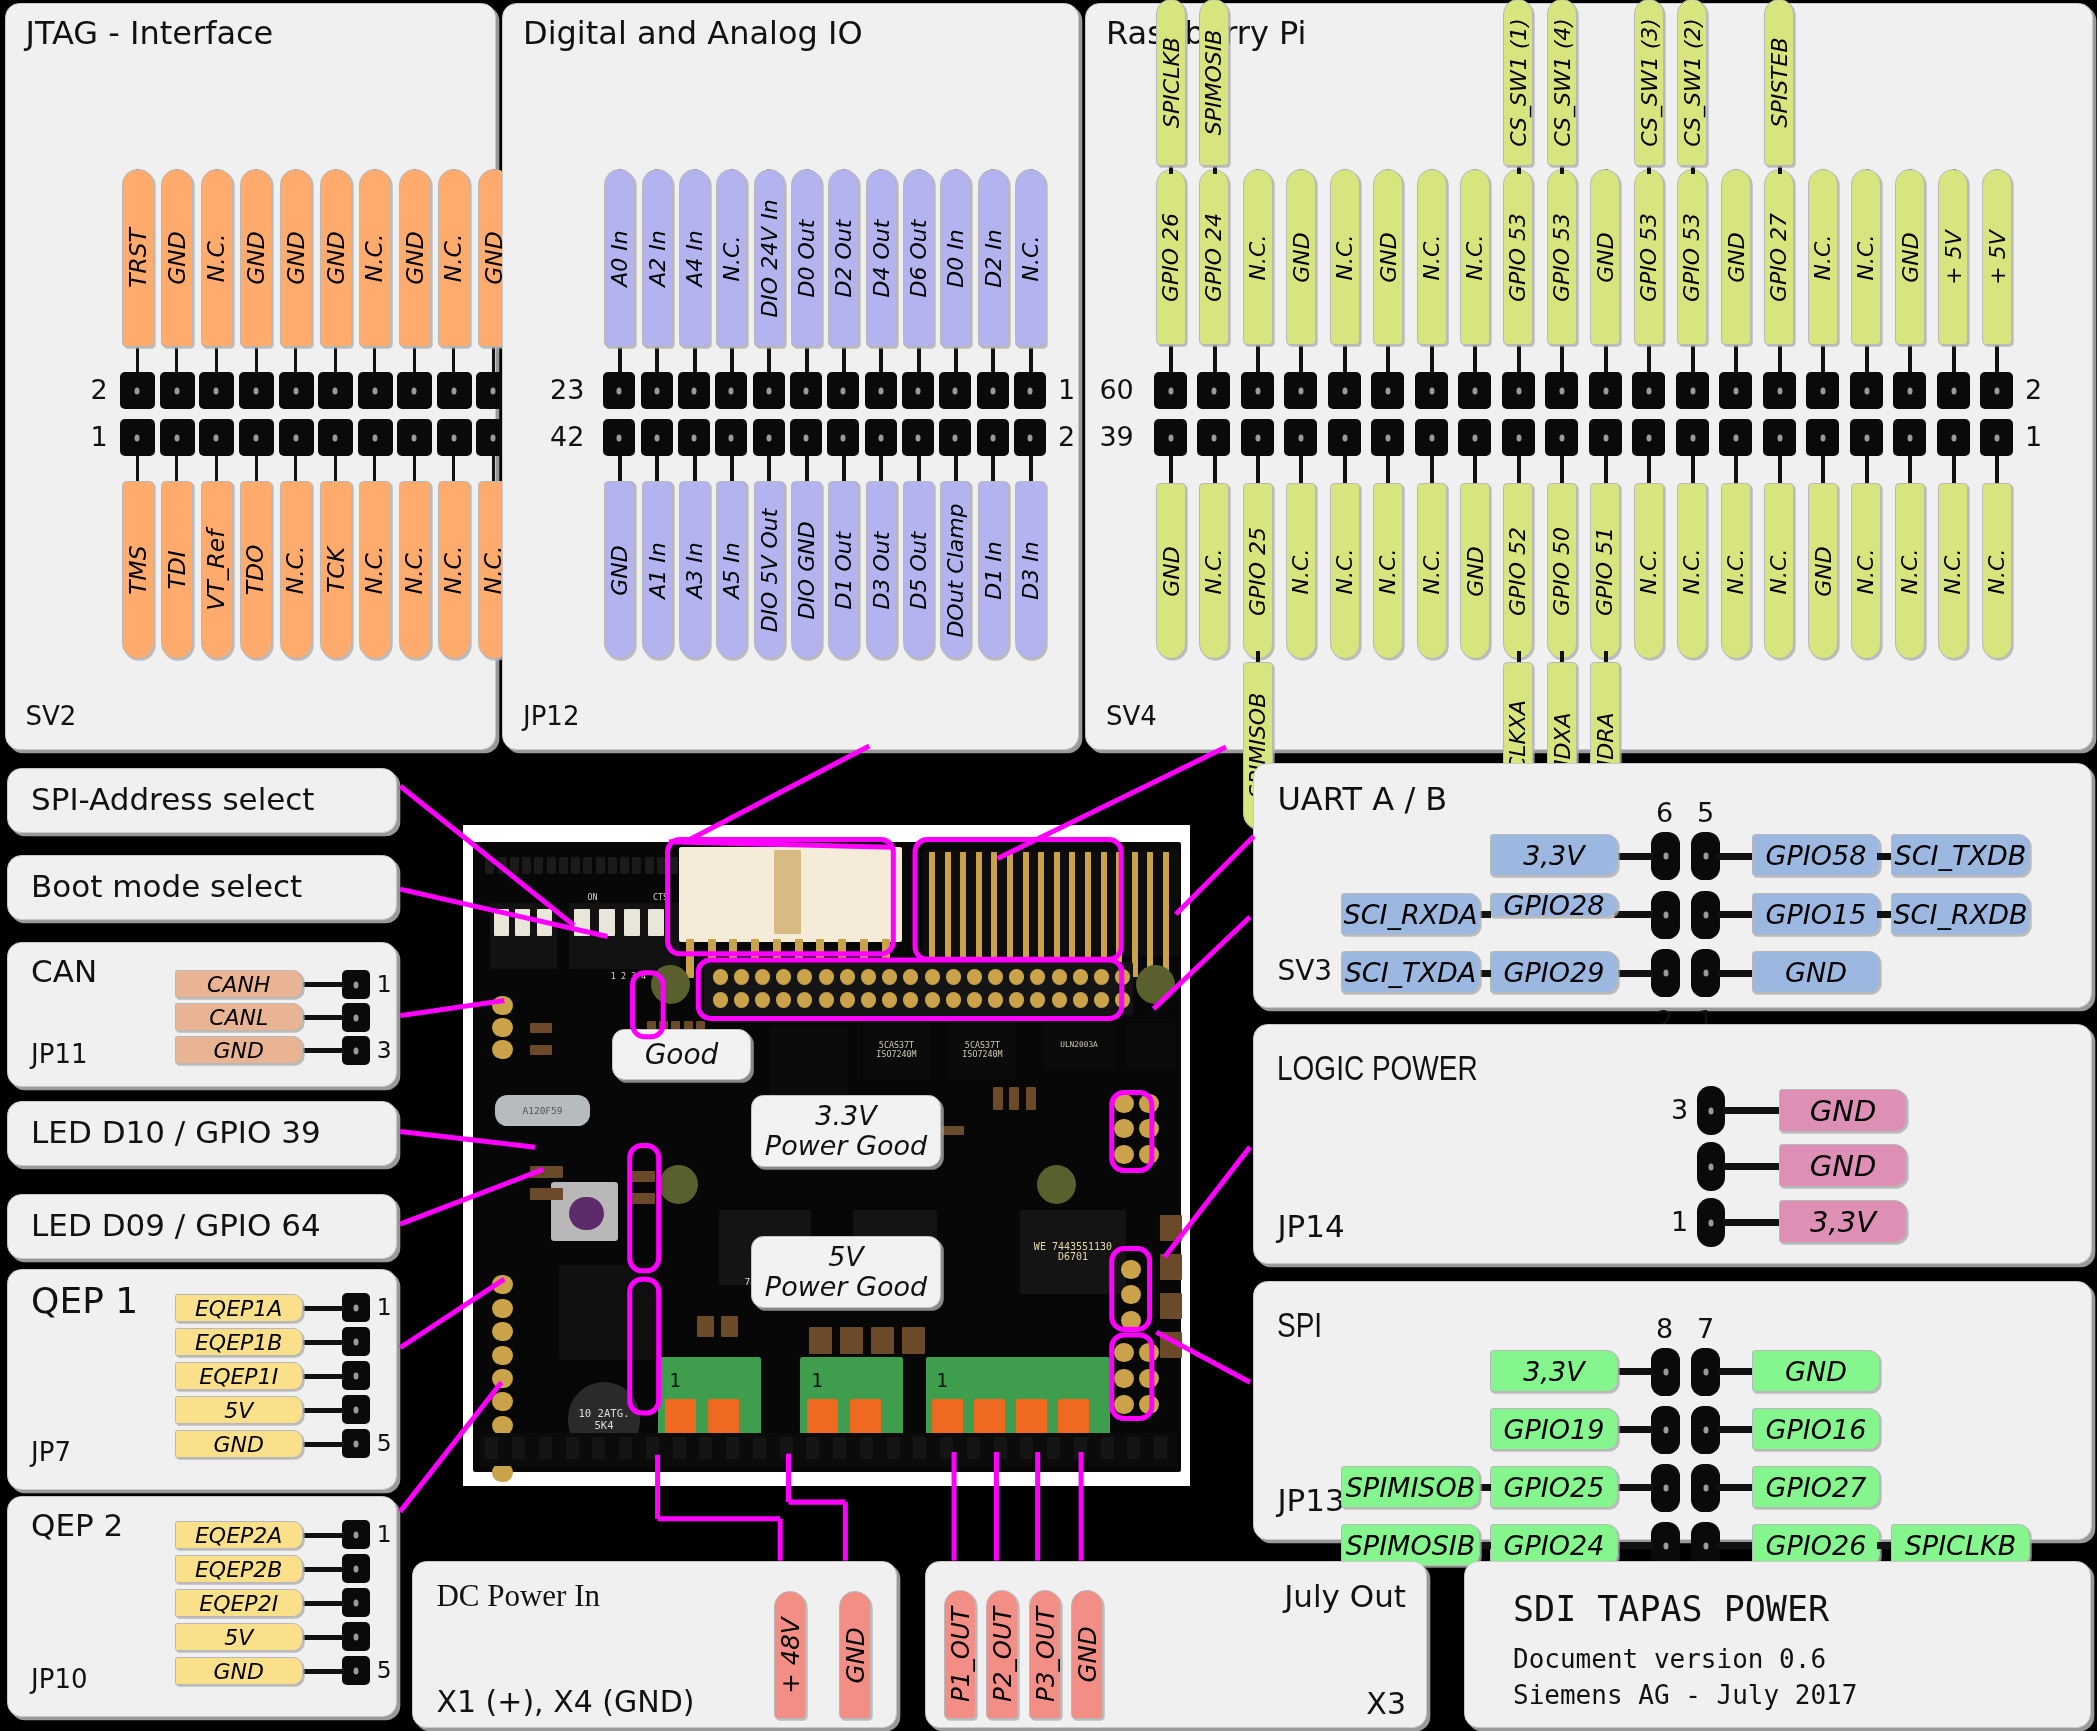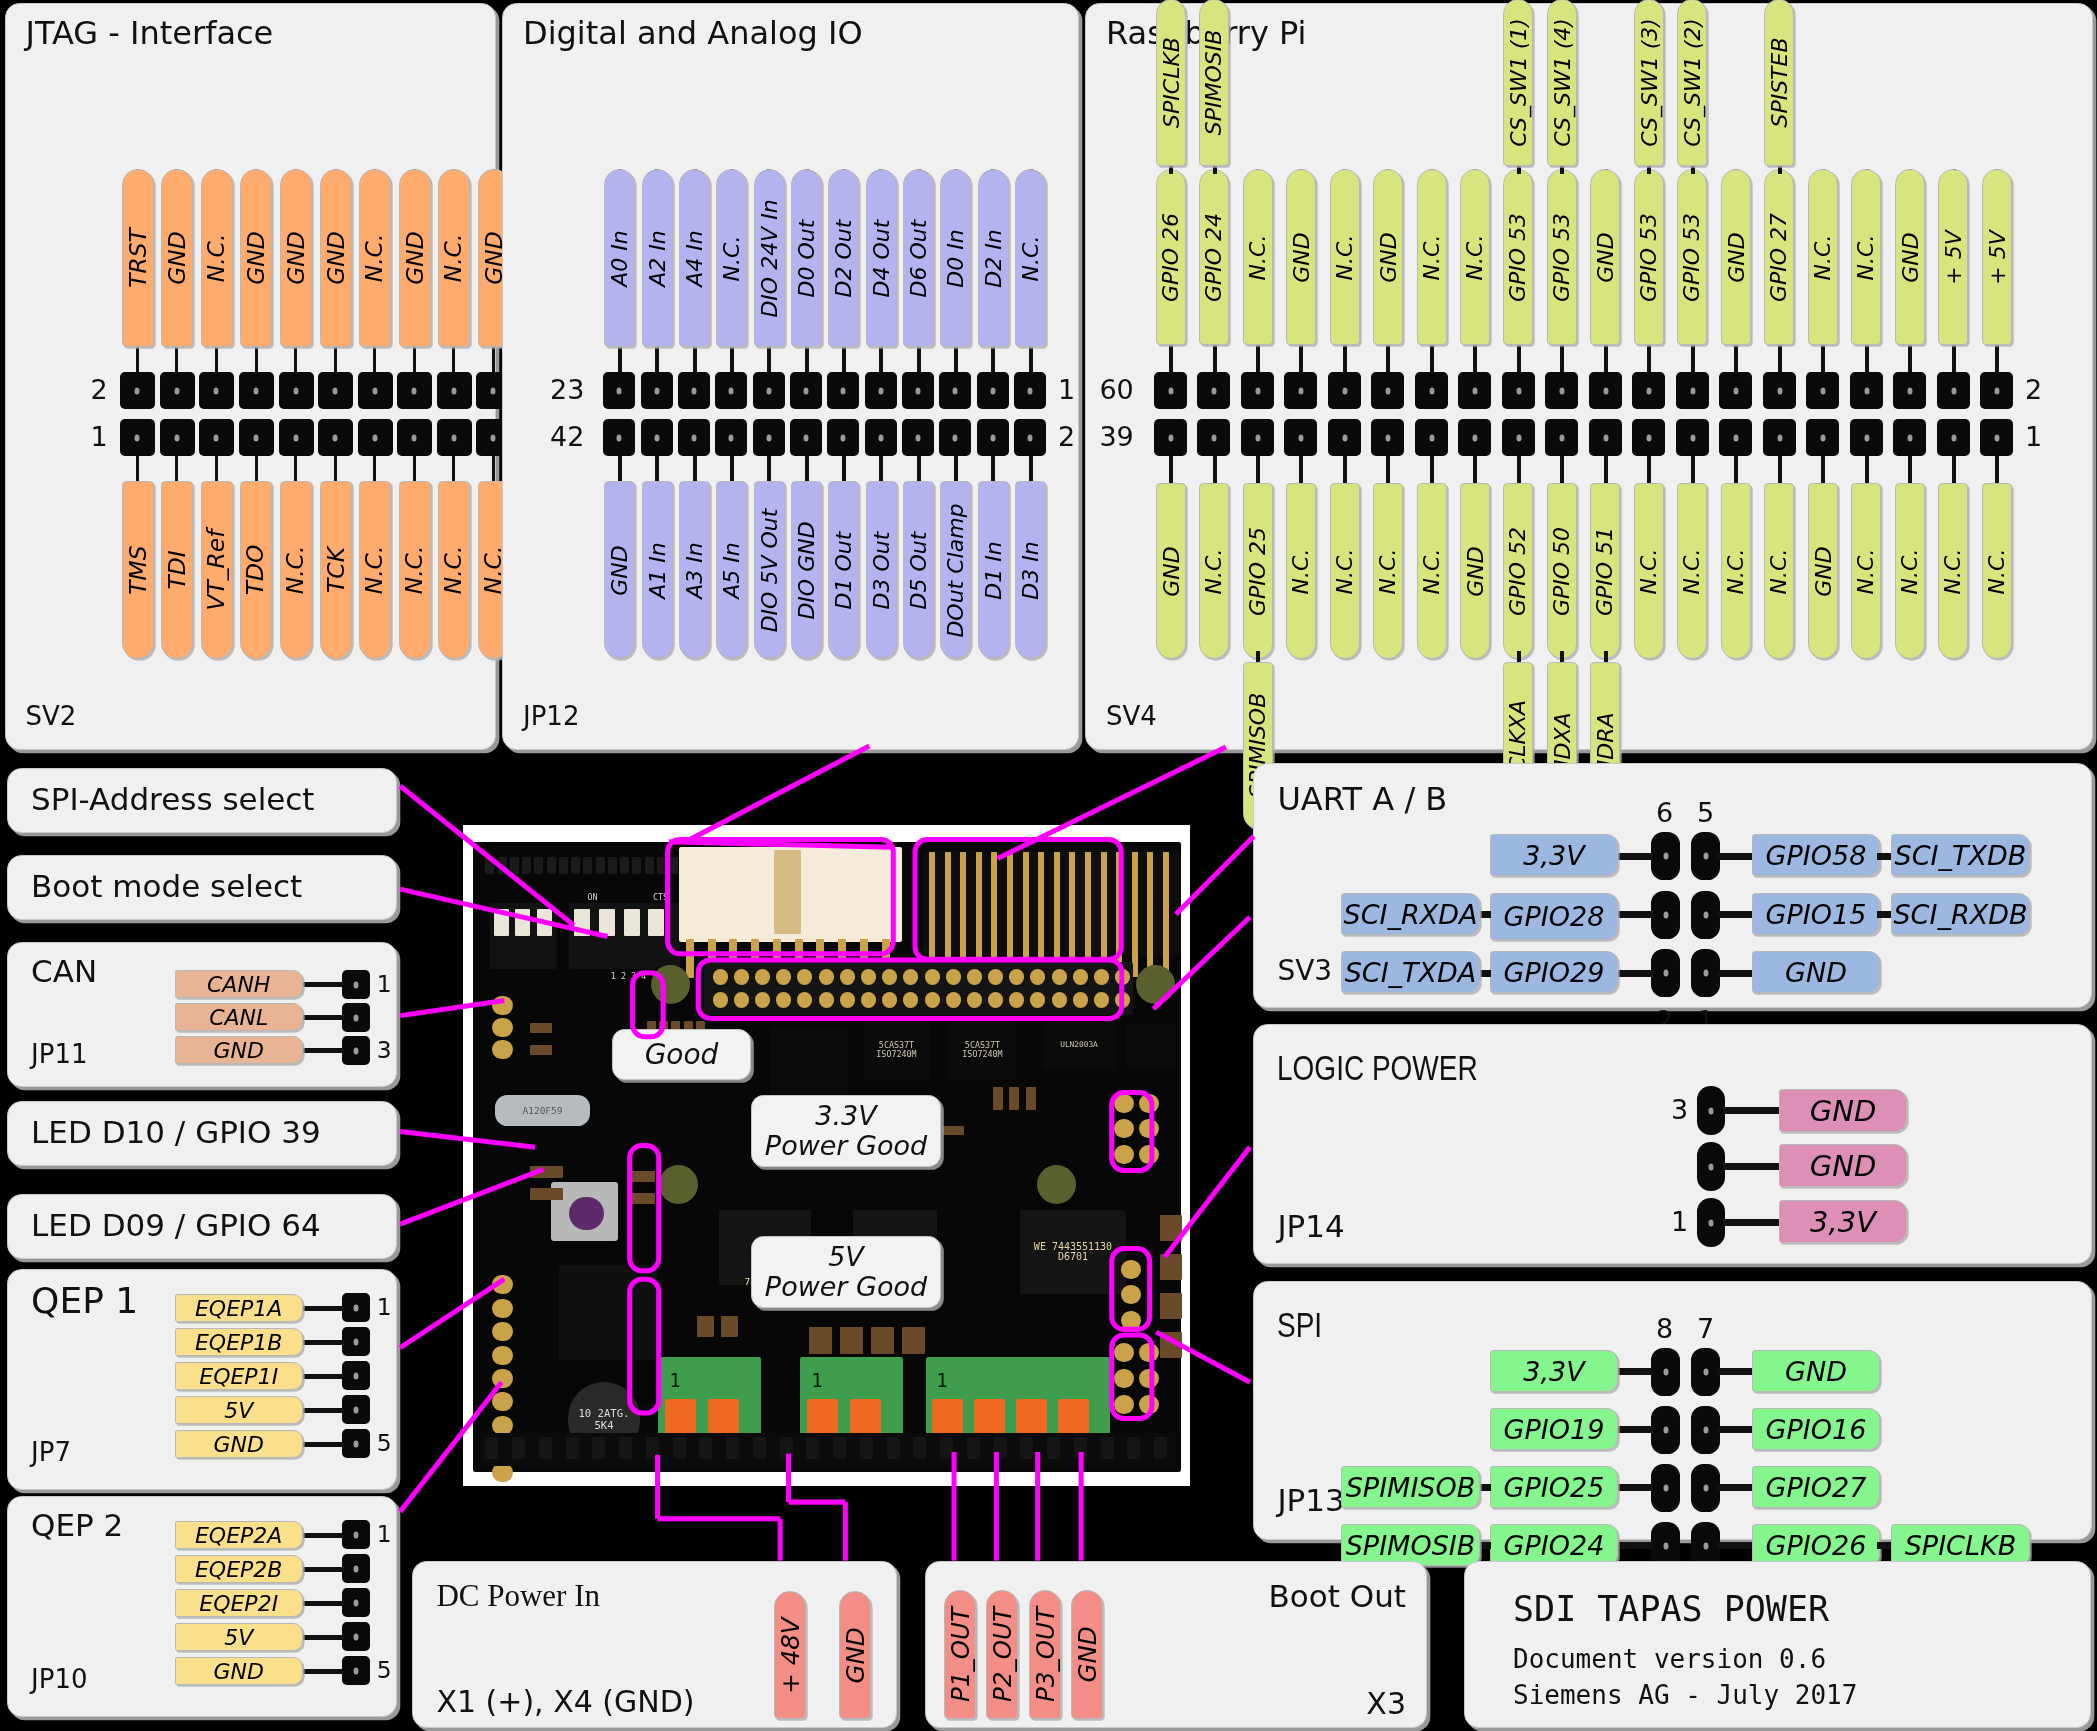--- a/index.html
+++ b/index.html
@@ -718,21 +718,21 @@
       <div class="pinsq" style="left:437px;top:68px;width:29px;height:48px;border-radius:12.3px;"></div>
       <div class="wire h" style="left:360px;top:89px;width:39px;height:7.2px;"></div>
       <div class="hflag c-blue" style="left:236px;top:70px;width:128px;height:42px;font-size:27px;border-radius:3.3px 11px 11px 3.3px;">3,3V</div>
       <div class="wire h" style="left:463px;top:89px;width:40px;height:7.2px;"></div>
       <div class="hflag c-blue" style="left:498px;top:70px;width:128px;height:42px;font-size:27px;border-radius:3.3px 11px 11px 3.3px;">GPIO58</div>
       <div class="wire h" style="left:623px;top:89px;width:14.5px;height:7.2px;"></div>
       <div class="hflag c-blue" style="left:637px;top:70px;width:139px;height:42px;font-size:27px;border-radius:3.3px 11px 11px 3.3px;">SCI_TXDB</div>
       <div class="pinsq" style="left:397px;top:127px;width:29px;height:48px;border-radius:12.3px;"></div>
       <div class="pinsq" style="left:437px;top:127px;width:29px;height:48px;border-radius:12.3px;"></div>
       <div class="wire h" style="left:360px;top:147px;width:39px;height:7.2px;"></div>
-      <div class="hflag c-blue" style="left:236px;top:129px;width:128px;height:47px;font-size:27px;border-radius:3.3px 11px 11px 3.3px;">GPIO28</div>
+      <div class="hflag c-blue" style="left:236px;top:129px;width:128px;height:24px;font-size:27px;border-radius:3.3px 11px 11px 3.3px;">GPIO28</div>
       <div class="wire h" style="left:222px;top:147px;width:14.5px;height:7.2px;"></div>
       <div class="hflag c-blue" style="left:87px;top:129px;width:139px;height:42px;font-size:27px;border-radius:3.3px 11px 11px 3.3px;">SCI_RXDA</div>
       <div class="wire h" style="left:463px;top:147px;width:40px;height:7.2px;"></div>
       <div class="hflag c-blue" style="left:498px;top:129px;width:128px;height:42px;font-size:27px;border-radius:3.3px 11px 11px 3.3px;">GPIO15</div>
       <div class="wire h" style="left:623px;top:147px;width:14.5px;height:7.2px;"></div>
       <div class="hflag c-blue" style="left:637px;top:129px;width:139px;height:42px;font-size:27px;border-radius:3.3px 11px 11px 3.3px;">SCI_RXDB</div>
       <div class="pinsq" style="left:397px;top:185px;width:29px;height:48px;border-radius:12.3px;"></div>
       <div class="pinsq" style="left:437px;top:185px;width:29px;height:48px;border-radius:12.3px;"></div>
       <div class="wire h" style="left:360px;top:206px;width:39px;height:7.2px;"></div>
       <div class="hflag c-blue" style="left:236px;top:187px;width:128px;height:42px;font-size:27px;border-radius:3.3px 11px 11px 3.3px;">GPIO29</div>
@@ -813,21 +813,21 @@
       <div class="vflag up c-salmon" style="left:361px;top:29px;width:32px;height:128px;">
         <span style="font-size: 24.5px;">+ 48V</span>
       </div>
       <div class="vflag up c-salmon" style="left:426px;top:29px;width:32px;height:128px;">
         <span style="font-size: 24.5px;">GND</span>
       </div>
     </div>
 </div>
 
 <div class="panel" style="left:925px; top:1561px; width:502px; height:167px;">
-  <div class="ptitle" style="right:20px; top:15.6px; font-size:31px; left:auto;">Boot Out</div>
+  <div class="ptitle" style="right:20px; top:15.6px; font-size:31px; left:auto;">July Out</div>
   <div class="pref" style="right:20px; top:124px; font-size:30px; left:auto;">X3</div>
   <div id="pout-pins" style="position:absolute;left:0;top:0;width:100%;height:100%;">
       <div class="vflag up c-salmon" style="left:18px;top:28px;width:32px;height:129px;">
         <span style="font-size: 24.5px;">P1_OUT</span>
       </div>
       <div class="vflag up c-salmon" style="left:60px;top:28px;width:32px;height:129px;">
         <span style="font-size: 24.5px;">P2_OUT</span>
       </div>
       <div class="vflag up c-salmon" style="left:103px;top:28px;width:32px;height:129px;">
         <span style="font-size: 24.5px;">P3_OUT</span>

